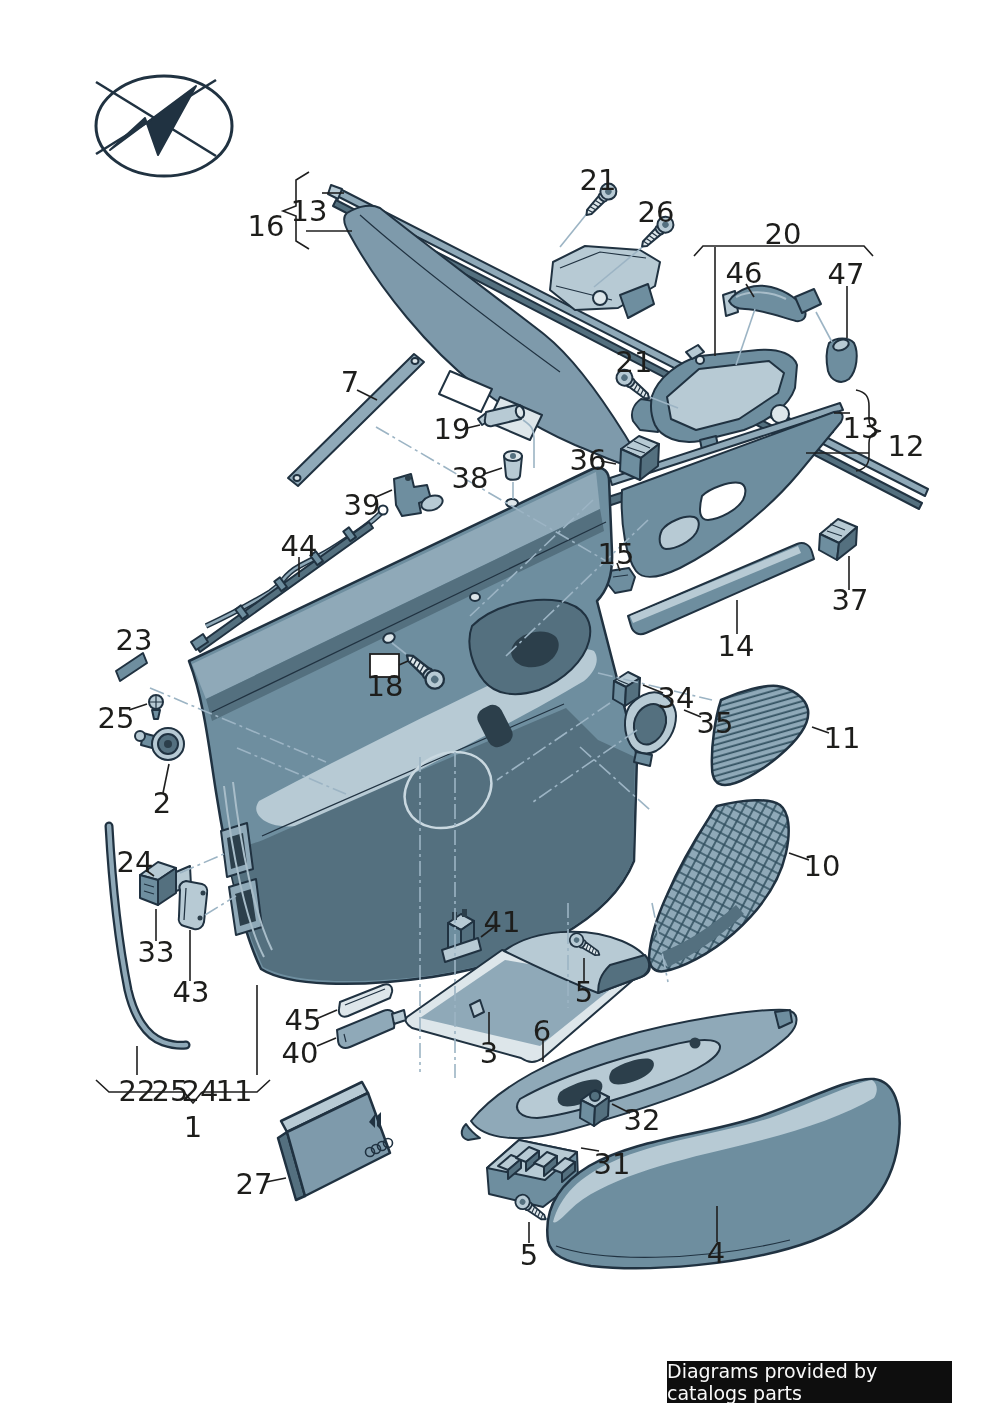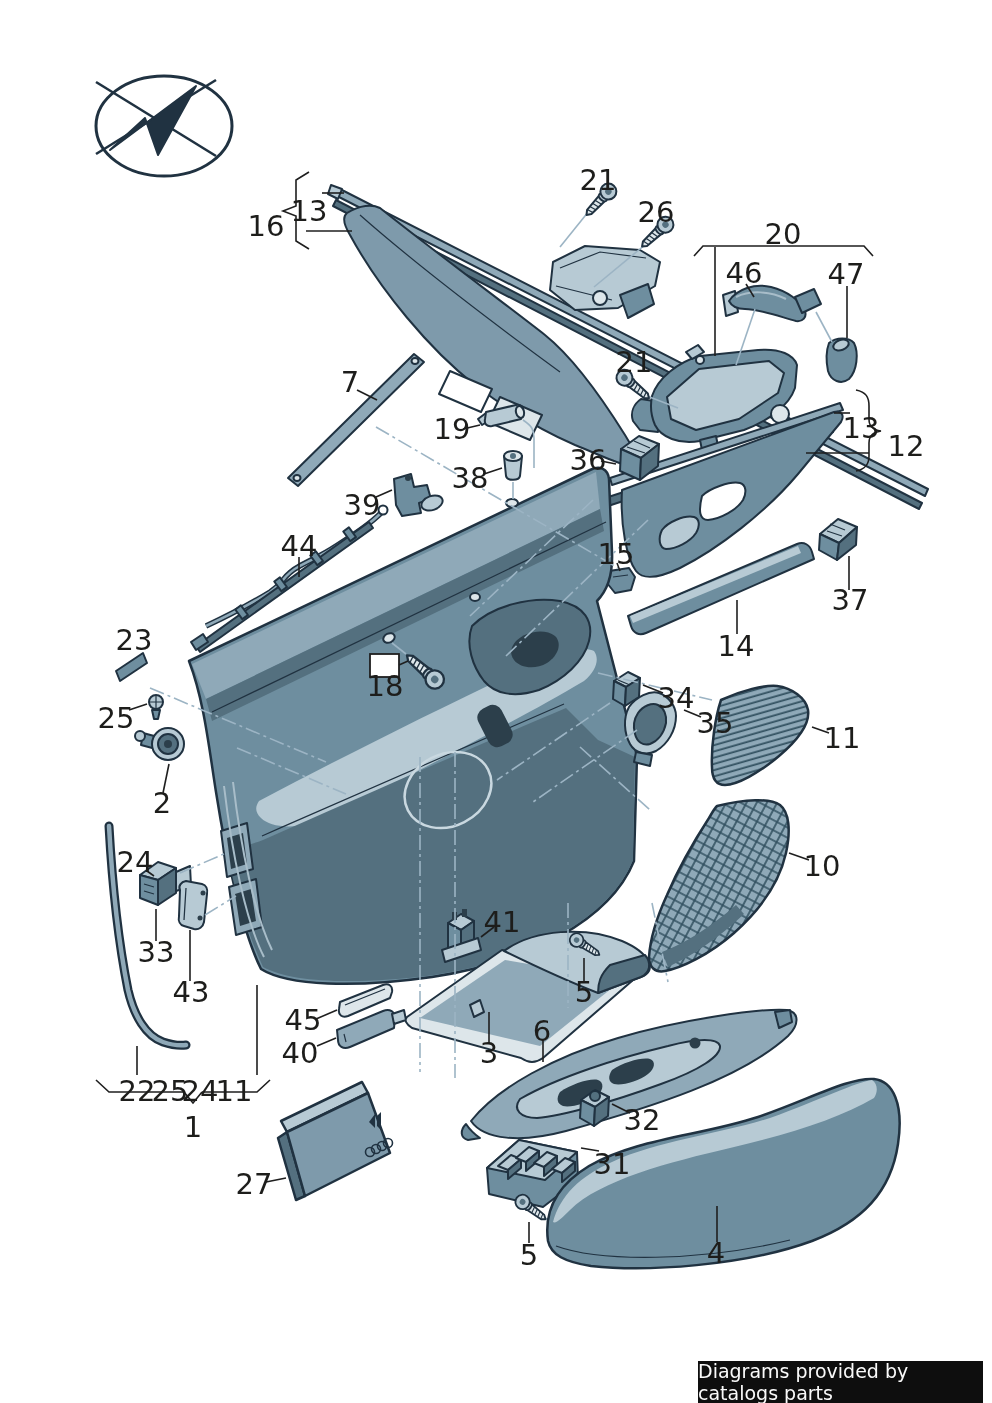--- a/index.html
+++ b/index.html
@@ -1,20 +1,20 @@
 <!DOCTYPE html>
 <html><head>
 <meta charset="utf-8">
 <style>
   html,body{margin:0;padding:0;background:#fff;}
   .page{position:relative;width:992px;height:1403px;background:#ffffff;overflow:hidden;
         font-family:"Liberation Sans",sans-serif;}
   .diagram-svg{position:absolute;left:0;top:0;}
   .logo-svg{position:absolute;left:88px;top:62px;}
-  .footer-bar{position:absolute;left:698px;top:1361px;width:285px;height:42px;
+  .footer-bar{position:absolute;left:667px;top:1361px;width:285px;height:42px;
       background:#0e0e0e;color:#fafafa;display:flex;align-items:center;justify-content:center;
       font-size:19px;font-family:"DejaVu Sans","Liberation Sans",sans-serif;}
   
   .ol{stroke:#203241;stroke-width:2;stroke-linejoin:round;stroke-linecap:round;}
   .ol25{stroke:#203241;stroke-width:2.5;stroke-linejoin:round;stroke-linecap:round;}
   .fA{fill:#7e9aab}.fB{fill:#b7cad4}.fC{fill:#54707f}.fD{fill:#2c3f4b}
   .fE{fill:#dde6ea}.fF{fill:#6e8e9f}.fG{fill:#8fa9b8}.fW{fill:#ffffff}
   .thin{stroke:#203241;stroke-width:1.2;fill:none;}
   .hl{stroke:#a8bdc9;stroke-width:2;fill:none;}
   .ld{stroke:#1f1f1f;stroke-width:1.6;fill:none;}

